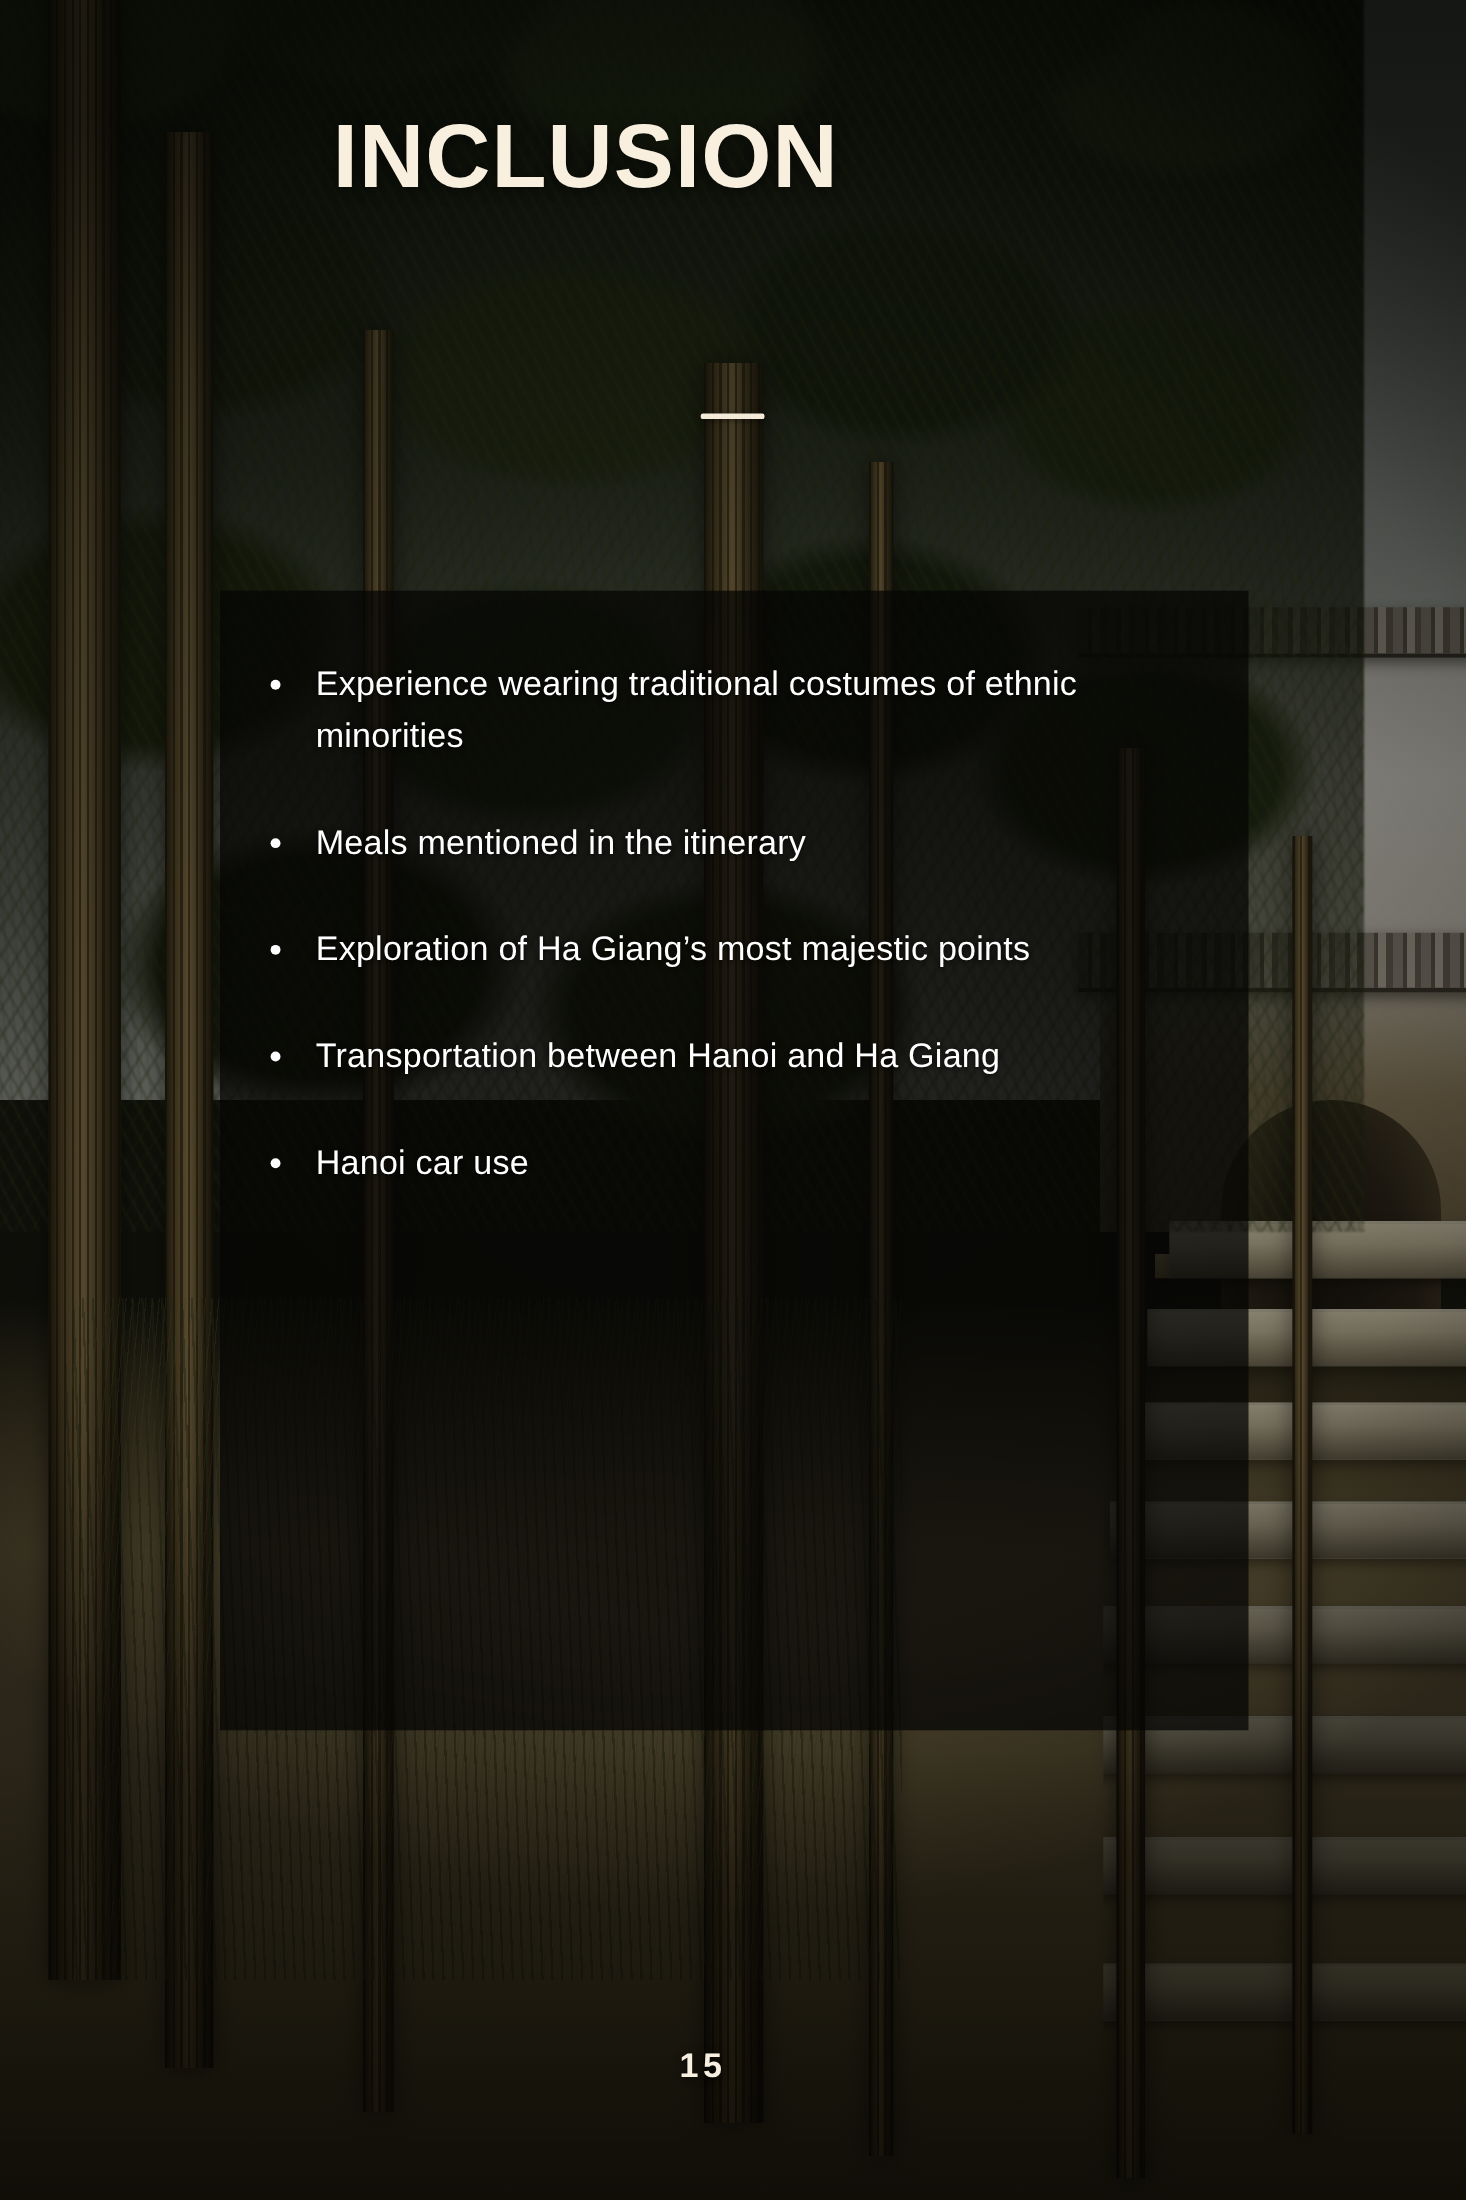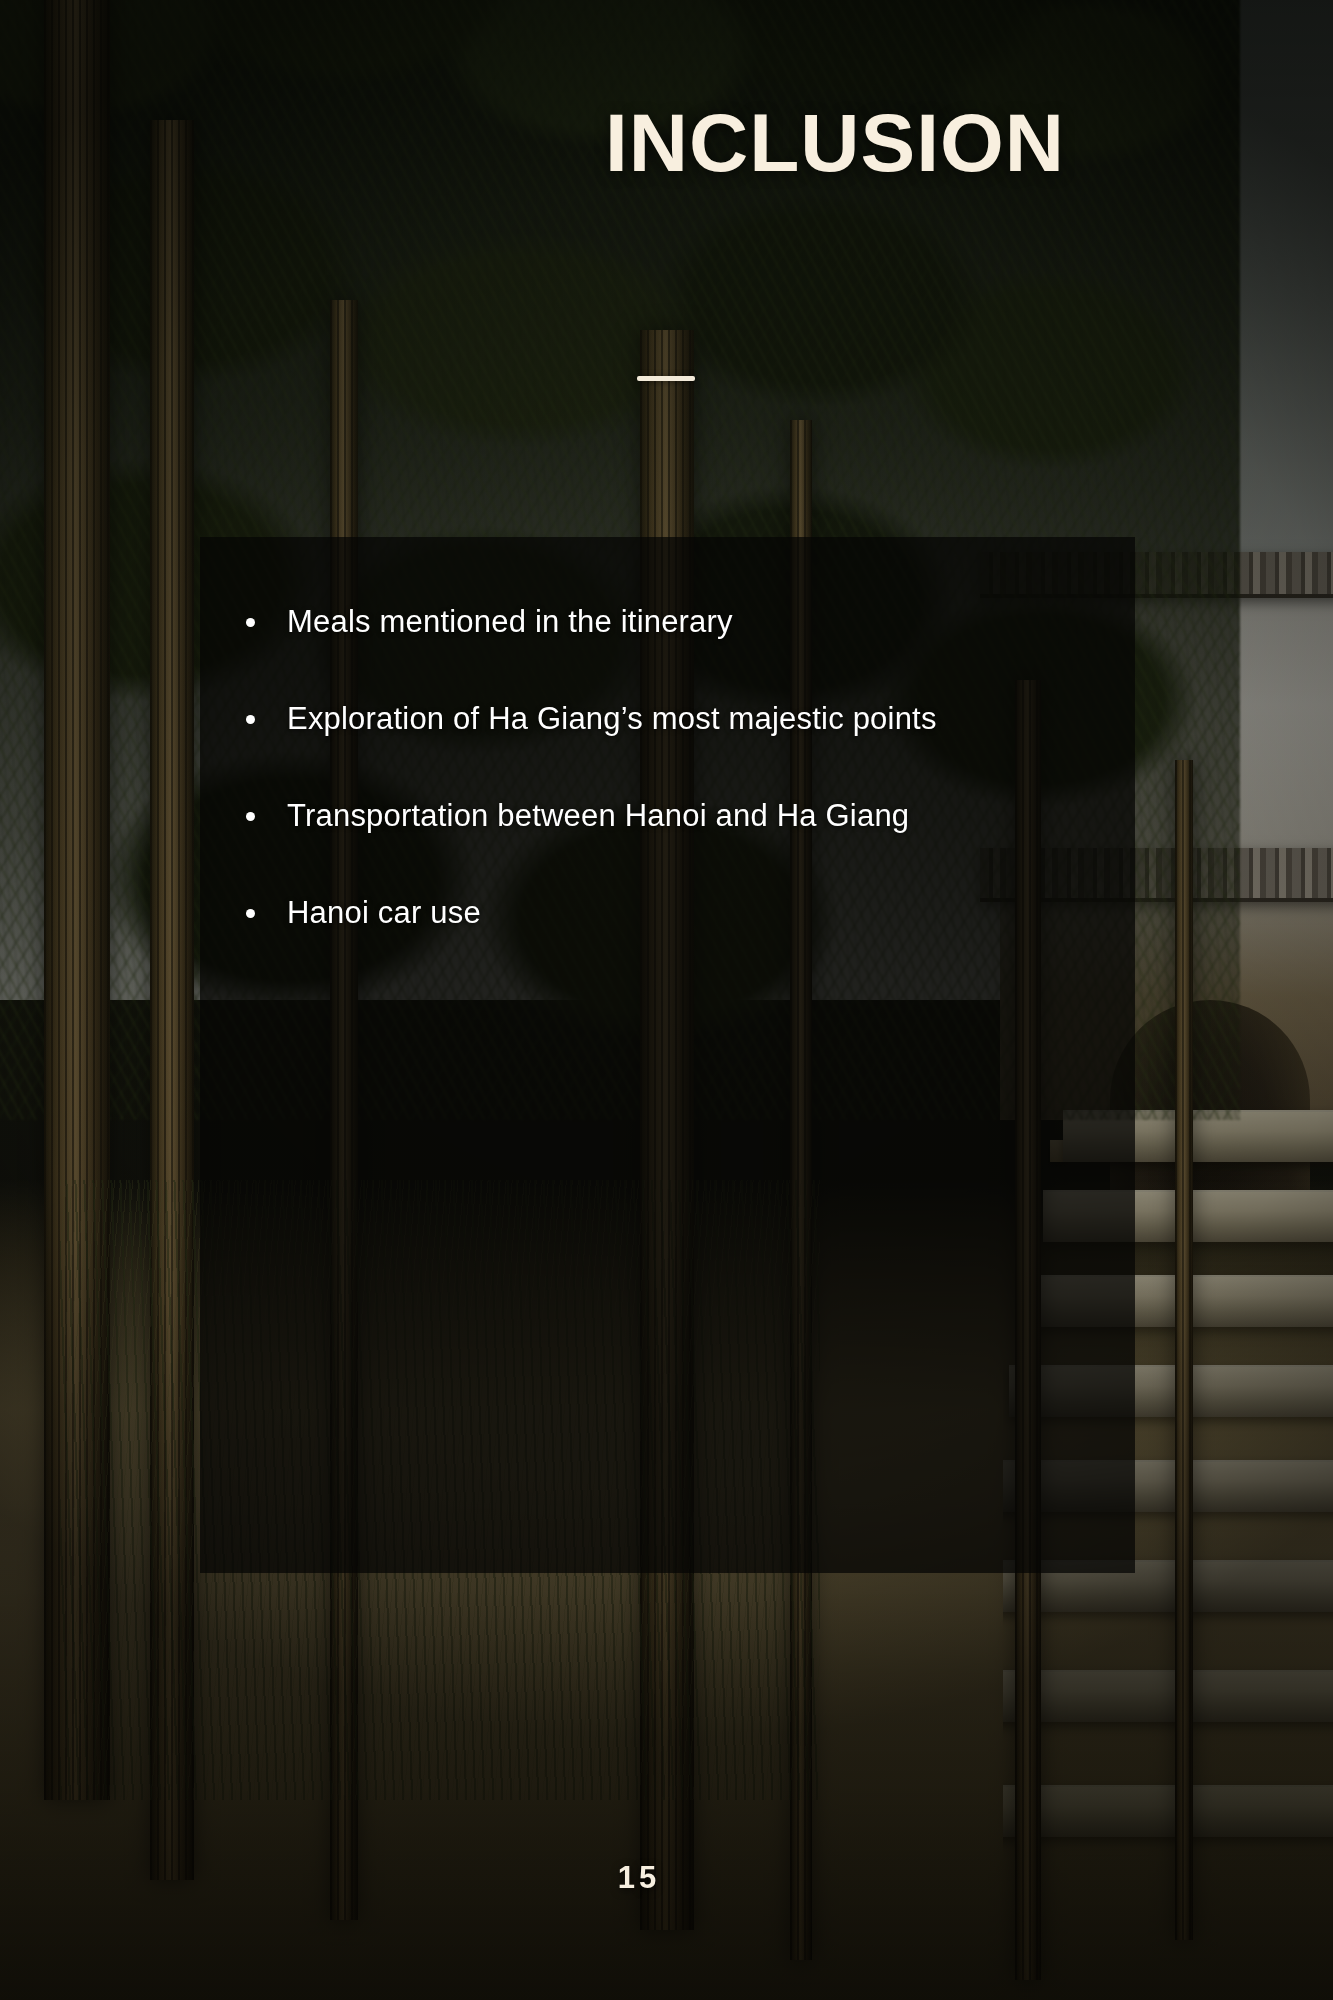--- a/index.html
+++ b/index.html
@@ -136,21 +136,21 @@
     position:absolute; inset:0;
     background:
       radial-gradient(ellipse 1000px 900px at 50% 42%, rgba(0,0,0,0) 0%, rgba(0,0,0,.32) 72%, rgba(0,0,0,.62) 100%),
       linear-gradient(180deg, rgba(10,14,6,.48) 0%, rgba(12,14,8,.30) 34%, rgba(20,18,8,.10) 62%, rgba(26,22,10,.22) 100%);
   }
 
   
 
   #title {
     position:absolute; left:0; top:96px; width:1065px;
-    text-align:right;
+    text-align:center;
     font-size:82px; font-weight:bold; letter-spacing:1px;
     color:#f8efdf;
     text-shadow:0 2px 14px rgba(0,0,0,.55);
   }
 
   #divider {
     position:absolute; left:637px; top:376px;
     width:58px; height:5px; background:#f3ead9;
     border-radius:2px;
     box-shadow:0 1px 6px rgba(0,0,0,.5);
@@ -251,20 +251,21 @@
     <div class="grade"></div>
   </div>
 
   <h1 id="title">INCLUSION</h1>
 
   <div id="divider"></div>
 
   <div id="panel"></div>
 
   <ul id="list">
+    <li>Experience wearing traditional costumes of ethnic minorities</li>
     <li>Meals mentioned in the itinerary</li>
     <li>Exploration of Ha Giang’s most majestic points</li>
     <li>Transportation between Hanoi and Ha Giang</li>
     <li>Hanoi car use</li>
   </ul>
 
   <div id="page-number">15</div>
 
 </div>
 

